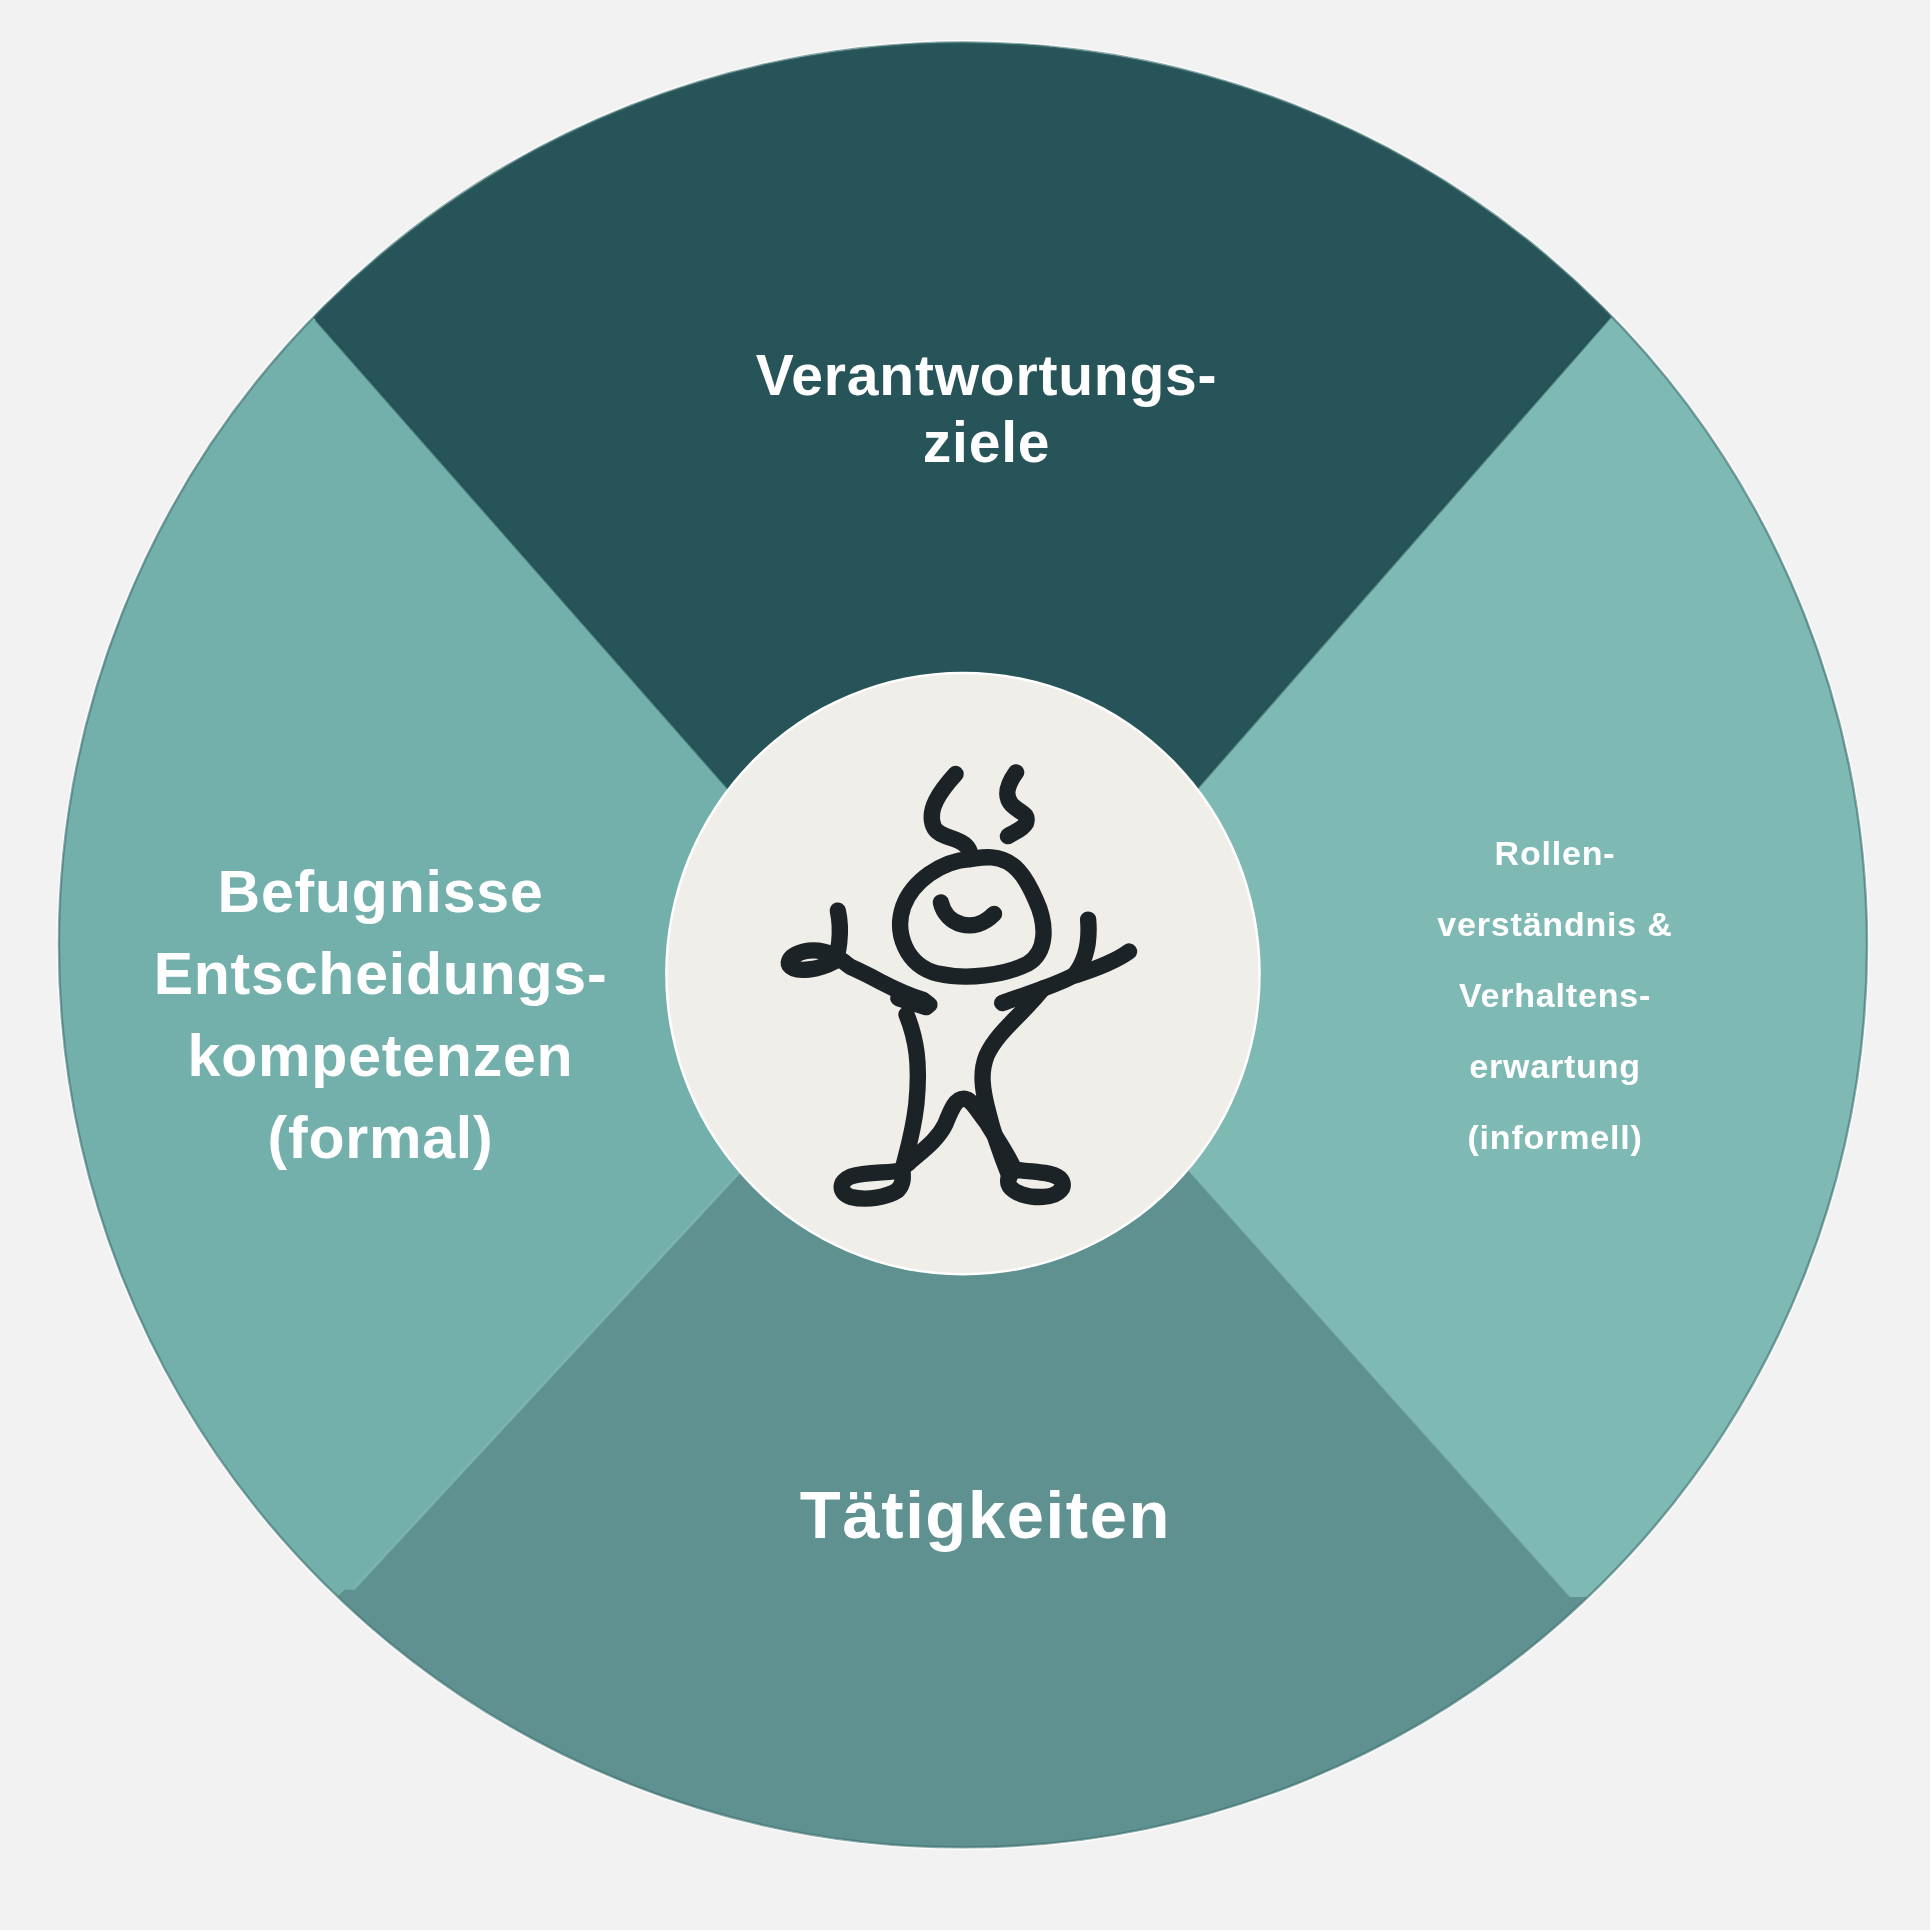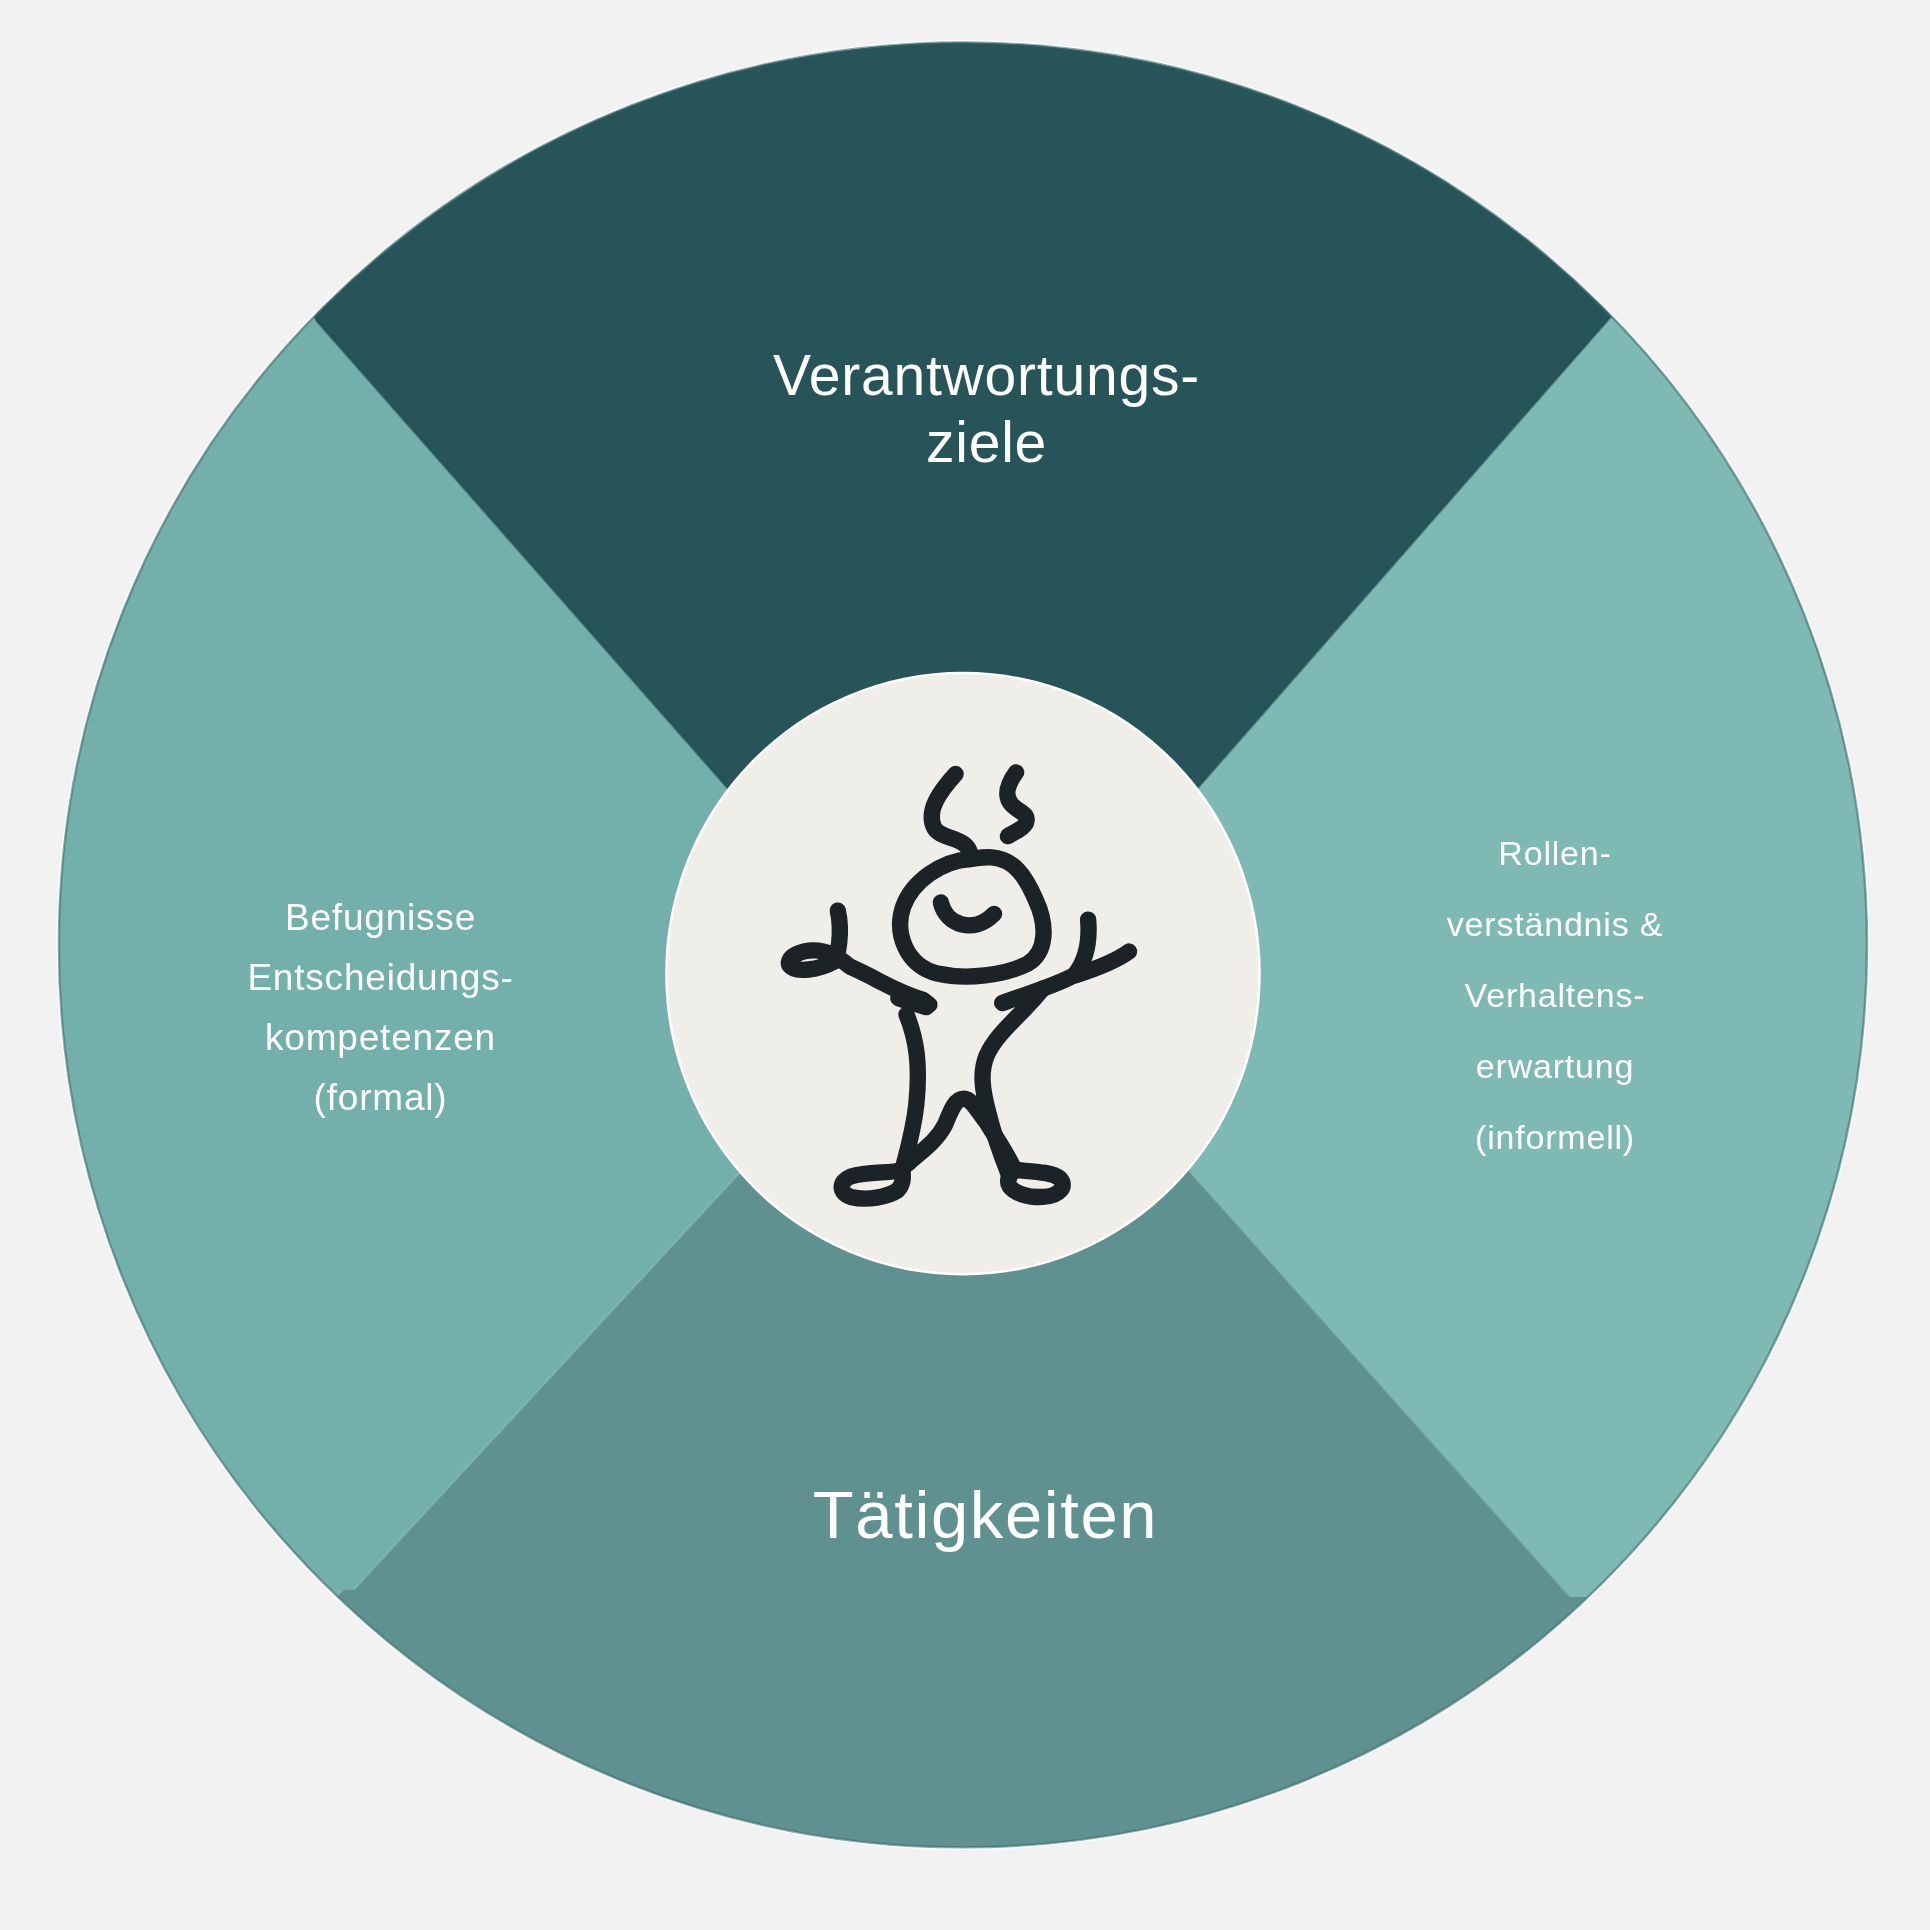--- a/index.html
+++ b/index.html
@@ -17,38 +17,38 @@
     .diagram {
       position: absolute;
       left: 0;
       top: 0;
       width: 1930px;
       height: 1930px;
     }
     .label {
       position: absolute;
       color: #ffffff;
-      font-weight: 400;
+      font-weight: 700;
       text-align: center;
       white-space: pre-line;
       letter-spacing: 0.8px;
     }
     .label-top {
       left: 655px;
       top: 342px;
       width: 663px;
       font-size: 57px;
       line-height: 67px;
     }
     .label-left {
       left: 98px;
-      top: 888px;
+      top: 851px;
       width: 565px;
-      font-size: 37px;
-      line-height: 60px;
+      font-size: 59px;
+      line-height: 82px;
     }
     .label-right {
       left: 1277px;
       top: 818px;
       width: 556px;
       font-size: 34px;
       line-height: 71px;
     }
     .label-bottom {
       left: 736px;

